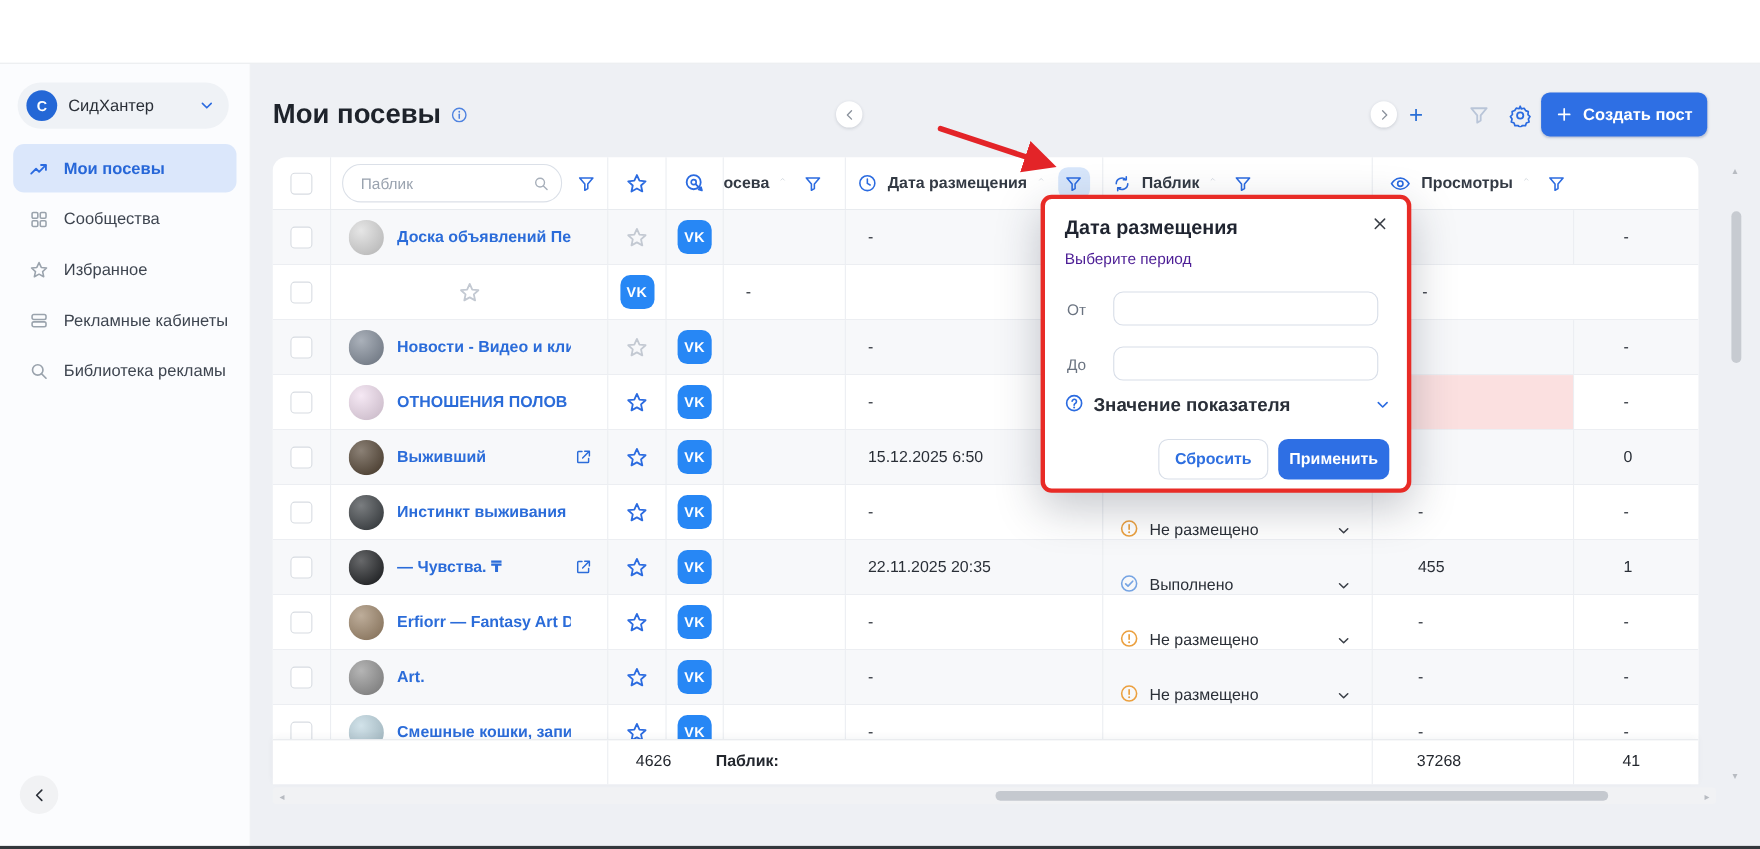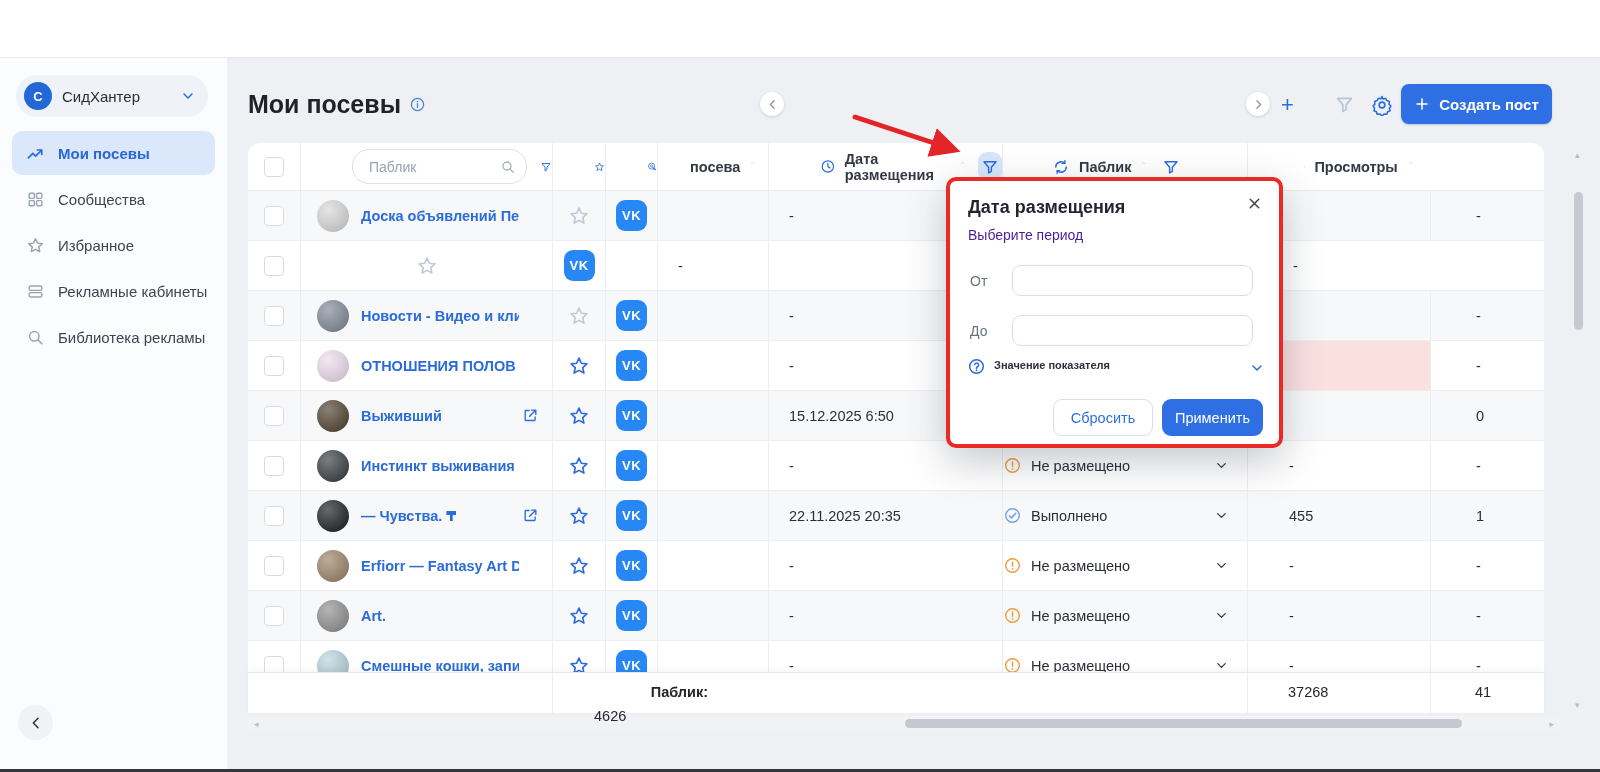--- a/index.html
+++ b/index.html
@@ -45,21 +45,21 @@
   .addtag{left:1281px;top:92px;color:#2b6fd6;font-size:22px;font-weight:400;}
   .pg-funnel{left:1334px;top:94px;color:#b9c5d8;}
   .pg-gear{left:1371px;top:94px;color:#2b6be0;}
   .create-btn{left:1401px;top:84px;width:151px;height:40px;background:#2e6fe4;border-radius:8px;color:#fff;
       display:flex;align-items:center;justify-content:center;font-size:15px;font-weight:600;gap:9px;box-shadow:0 1px 2px rgba(30,60,120,.25);}
   
   .tbl{left:248px;top:143px;width:1296px;background:#fff;border-radius:12px 12px 0 0;z-index:5;}
   .grid{display:grid;grid-template-columns:52px 252px 53px 52px 111px 234px 245px 183px 114px;}
   .thead{height:47px;border-bottom:1px solid #e8ebef;}
   .th{display:flex;align-items:center;font-size:14.5px;font-weight:600;color:#333a44;position:relative;}
-  .th + .th{border-left:1px solid #eceef2;padding-left:41px;}
+  .th + .th{border-left:1px solid #eceef2;}
   .cb{width:18px;height:18px;border:1.5px solid #d8dce2;border-radius:4px;background:#fff;}
   .th-cb{justify-content:center;}
   .srch{width:198px;height:33px;border:1px solid #dbe0e8;border-radius:17px;background:#fff;margin-left:10px;
       display:flex;align-items:center;position:relative;}
   .srch input{border:0;outline:none;background:transparent;font-size:14px;color:#2a2f37;width:155px;margin-left:14px;
       font-family:"Liberation Sans",sans-serif;}
   .srch input::placeholder{color:#9aa3af;}
   .srch .mag{position:absolute;right:10px;color:#a7afba;}
   .th-funnel{color:#2b6be0;margin-left:13px;}
   .sort{display:flex;flex-direction:column;gap:1px;margin-left:7px;color:#c6ccd4;}
@@ -79,21 +79,21 @@
   .av{width:32px;height:32px;border-radius:50%;margin-left:16px;flex:none;
       background-image:radial-gradient(circle at 35% 30%,rgba(255,255,255,.35),rgba(0,0,0,.18));}
   .nm{margin-left:12px;color:#2b6cd9;font-weight:600;font-size:14.5px;white-space:nowrap;overflow:hidden;max-width:158px;}
   .ext{position:absolute;right:13px;color:#2b6cd9;}
   .c-star,.c-vk{justify-content:center;}
   .star-gray{color:#c3c9d2;}
   .star-blue{color:#2b6be0;}
   .vkb{width:31px;height:31px;border-radius:9px;background:#2787f5;color:#fff;font-weight:700;font-size:13px;
       display:flex;align-items:center;justify-content:center;letter-spacing:.5px;}
   .c-date{padding-left:20px;}
-  .c-status{}
+  .c-status{padding-left:14px;align-items:flex-end;}
   .st-txt{margin-left:9px;}
   .st-chev{position:absolute;right:18px;color:#3a3f47;}
   .ico-warn{color:#eba03f;}
   .ico-done{color:#76a4e3;}
   .c-views{padding-left:41px;}
   .c-views.pink{background:#fbe0e0;}
   .c-likes{padding-left:45px;}
   
   .totals{left:248px;top:672px;width:1296px;height:40px;background:#fff;border-top:1px solid #e5e8ec;z-index:6;
       box-shadow:0 -2px 6px rgba(60,70,90,.05);}
@@ -109,23 +109,23 @@
   
   .popup{left:946px;top:177px;width:329px;height:263px;background:#fff;border:4px solid #e82b26;border-radius:10px;
       box-shadow:0 14px 40px rgba(30,40,60,.25);z-index:40;}
   .pp-title{position:absolute;left:18px;top:16px;font-size:18px;font-weight:700;color:#1f2430;}
   .pp-close{position:absolute;right:16px;top:14px;color:#3a3f47;}
   .pp-sub{position:absolute;left:18px;top:46px;font-size:14px;color:#4c1d95;}
   .pp-lbl{position:absolute;left:20px;font-size:14px;color:#6a7380;}
   .pp-input{position:absolute;left:62px;width:241px;height:31px;border:1px solid #d8dee8;border-radius:9px;background:#fff;
       font-family:"Liberation Sans",sans-serif;font-size:14px;padding:0 10px;box-sizing:border-box;outline:none;color:#2a2f37;}
   .pp-q{position:absolute;left:17px;top:176px;color:#2b6be0;}
-  .pp-metric{position:absolute;left:44px;top:178px;font-size:11px;font-weight:600;color:#2a2f38;}
+  .pp-metric{position:absolute;left:44px;top:178px;font-size:17px;font-weight:600;color:#2a2f38;}
   .pp-mchev{position:absolute;right:14px;top:179px;color:#2b6be0;}
-  .pp-btn{position:absolute;top:218px;height:37px;border-radius:9px;font-size:14.5px;font-weight:400;
+  .pp-btn{position:absolute;top:218px;height:37px;border-radius:9px;font-size:14.5px;font-weight:700;
       display:flex;align-items:center;justify-content:center;box-sizing:border-box;text-align:right;}
   .pp-reset{left:103px;width:100px;background:#fff;border:1px solid #d8dee8;color:#2e6fe0;}
   .pp-apply{left:212px;width:101px;background:#2e6fe4;color:#fff;}
   .arrow-annot{left:838px;top:103px;z-index:50;pointer-events:none;}
   .bottomline{left:0;top:769px;width:1600px;height:3px;background:#33373c;z-index:60;}
 </style>
 </head>
 <body>
 
 <svg width="0" height="0" style="position:absolute">
@@ -769,21 +769,21 @@
     <div class="cell c-likes">
           <span class="ltxt">-</span>
         </div>
   </div>
     </div>
 </div>
 
 <div class="abs totals">
   <span class="t-label" style="left:350px;width:110px;text-align:right;">Паблик:</span>
   <div class="sep" style="left:304px;"></div>
-  <span style="left:346px;margin-top:24px;">4626</span>
+  <span style="left:330px;">4626</span>
   <div class="sep" style="left:999px;"></div>
   <span style="left:1040px;">37268</span>
   <div class="sep" style="left:1182px;"></div>
   <span style="left:1227px;">41</span>
 </div>
 
 <div class="abs hscroll">
   <span class="harrow" style="left:6px;">◂</span>
   <div class="hthumb"></div>
   <span class="harrow" style="right:6px;">▸</span>

